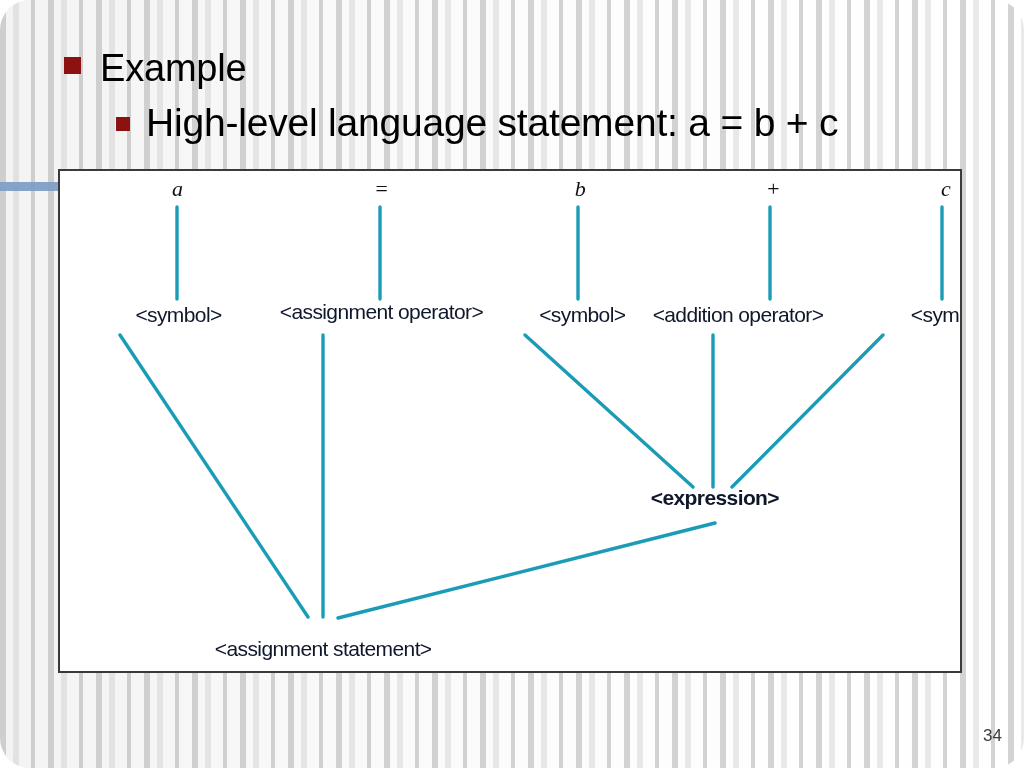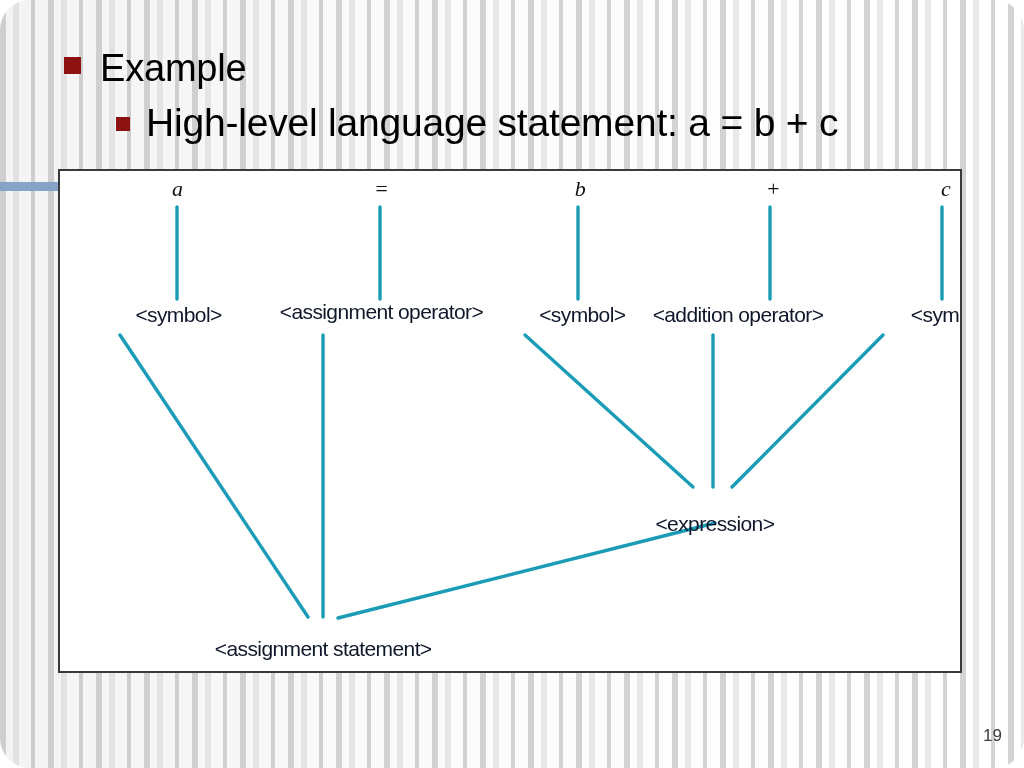--- a/index.html
+++ b/index.html
@@ -183,21 +183,21 @@
         <div class="terminal-label" style="left: 117.52px; top: 5.176px;">a</div>
         <div class="terminal-label" style="left: 321.422px; top: 5.176px;">=</div>
         <div class="terminal-label" style="left: 520.302px; top: 5.176px;">b</div>
         <div class="terminal-label" style="left: 713.156px; top: 5.176px;">+</div>
         <div class="terminal-label" style="left: 885.92px; top: 5.176px;">c</div>
         <div class="nonterminal-label" style="left: 118.524px; top: 132.184px;">&lt;symbol&gt;</div>
         <div class="nonterminal-label" style="left: 321.422px; top: 129px;">&lt;assignment operator&gt;</div>
         <div class="nonterminal-label" style="left: 522.311px; top: 132.184px;">&lt;symbol&gt;</div>
         <div class="nonterminal-label" style="left: 678px; top: 132.184px;">&lt;addition operator&gt;</div>
         <div class="nonterminal-label" style="left: 893.956px; top: 132.184px;">&lt;symbol&gt;</div>
-        <div class="nonterminal-label" style="left: 654.898px; top: 341px;">&lt;expression&gt;</div>
+        <div class="nonterminal-label" style="left: 654.898px; top: 315px; font-weight: bold;">&lt;expression&gt;</div>
         <div class="nonterminal-label" style="left: 263.164px; top: 435px; margin-top: 31px;">&lt;assignment statement&gt;</div>
       </div>
 
   </div>
 
-  <div id="page-number">19</div>
+  <div id="page-number">34</div>
 
 </div>
 
 </body></html>

